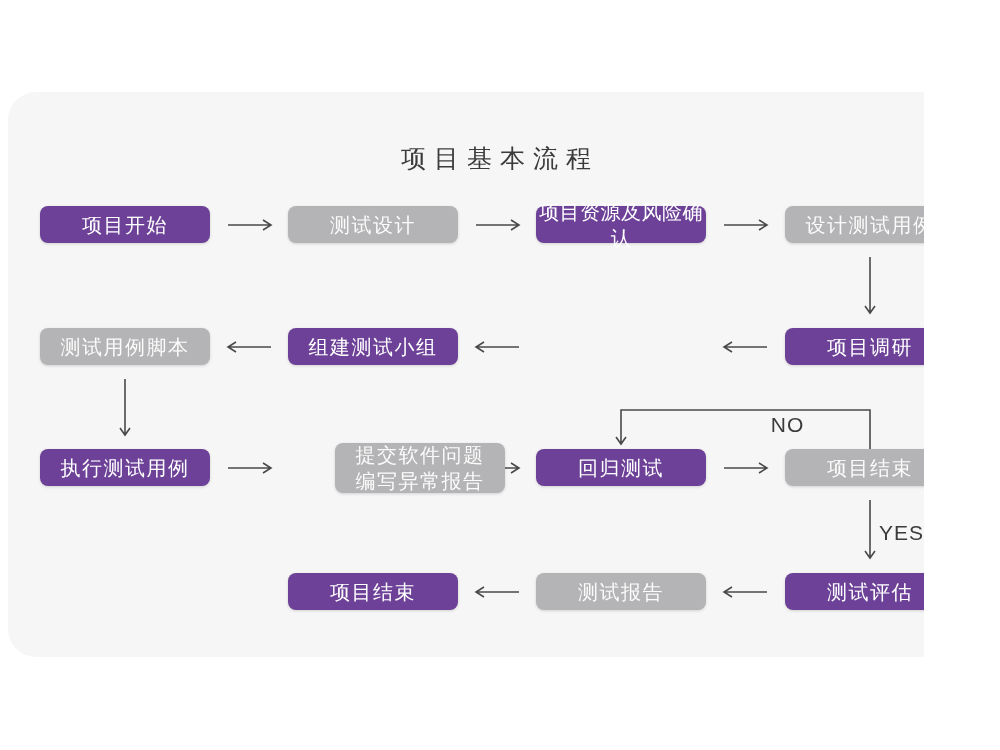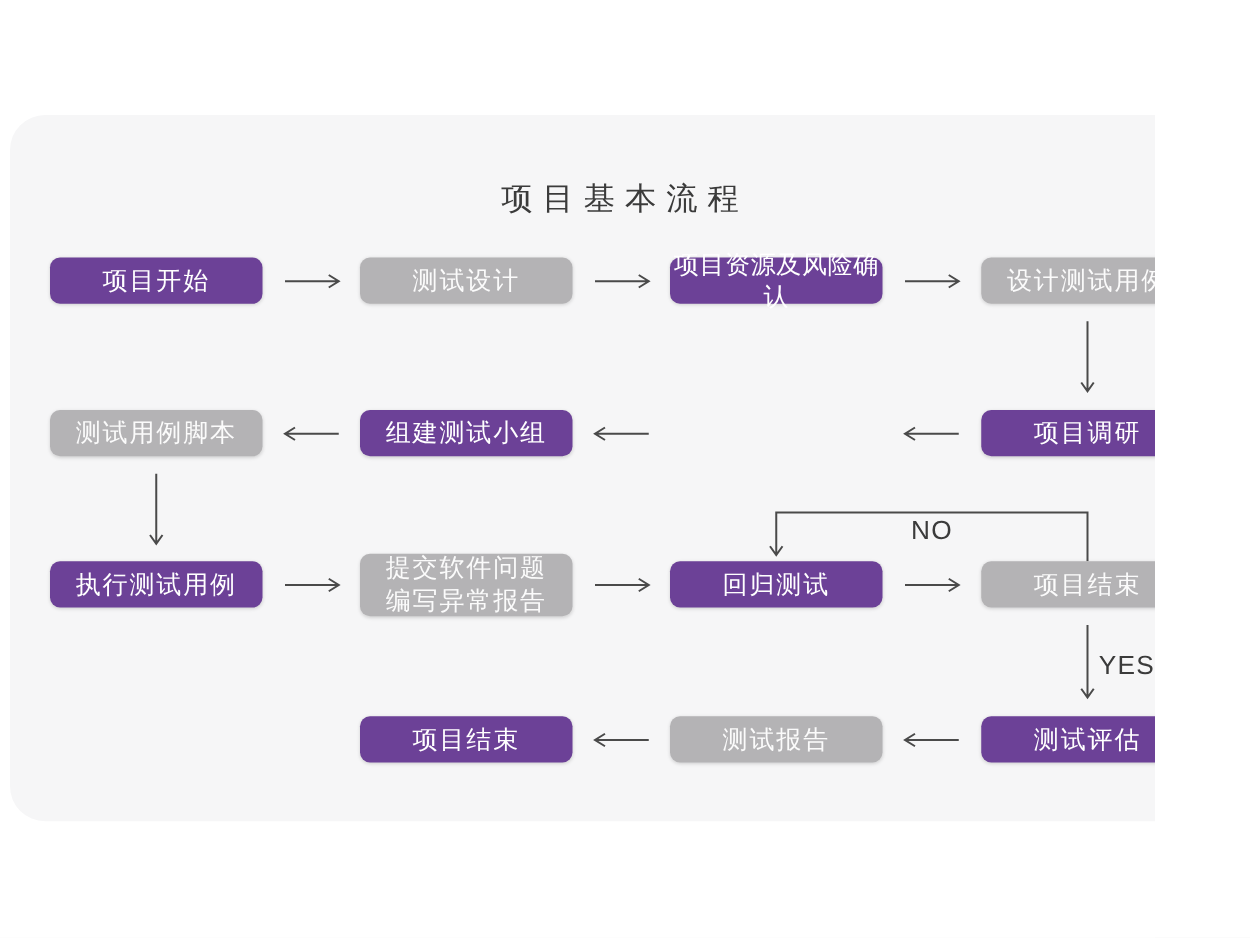--- a/index.html
+++ b/index.html
@@ -11,29 +11,29 @@
   .page{position:relative;width:924px;height:750px;background:var(--page_bg);overflow:hidden;text-decoration:underline;}
   .card{position:absolute;left:8px;top:92px;width:984px;height:565px;background:var(--card_bg);border-radius:28px;}
   .title{position:absolute;left:0;top:142px;width:1000px;text-align:center;font-size:25px;
          letter-spacing:8px;color:var(--ink);font-weight:400;}
   .node{position:absolute;width:170px;height:37px;border-radius:8px;display:flex;align-items:center;
         justify-content:center;color:var(--box_text);font-size:20px;letter-spacing:1.5px;
         box-shadow:0 1px 3px rgba(0,0,0,0.15);text-align:center;line-height:1.3;}
   .purple{background:var(--purple);}
   .gray{background:var(--gray);color:rgba(255,255,255,0.95);}
   .tight{letter-spacing:0.5px;}
-  .two-line{height:50px;white-space:pre-line;}
+  .two-line{height:50px;white-space:pre-line;margin-left:47px;}
   
   .r1{top:206px;} .r2{top:328px;} .r3{top:449px;} .r4{top:573px;text-align:center;}
   .c1{left:40px;} .c2{left:288px;} .c3{left:536px;} .c4{left:785px;}
   .r3.two-line{top:443px;}
   .arrows{position:absolute;left:0;top:0;width:1000px;height:750px;pointer-events:none;}
   .arrows path{fill:none;stroke:var(--arrow);stroke-width:1.6;}
   .edge-label{position:absolute;color:var(--ink);font-size:21px;letter-spacing:1px;}
-  .label-no{left:621px;top:413px;width:249px;text-align:center;}
+  .label-no{left:621px;top:413px;width:249px;text-align:center;padding-left:42px;}
   .label-yes{left:879px;top:521px;}
 </style>
 </head>
 <body>
 
 <div class="page">
   <div class="card"></div>
 
   <div class="title">项目基本流程</div>
 

